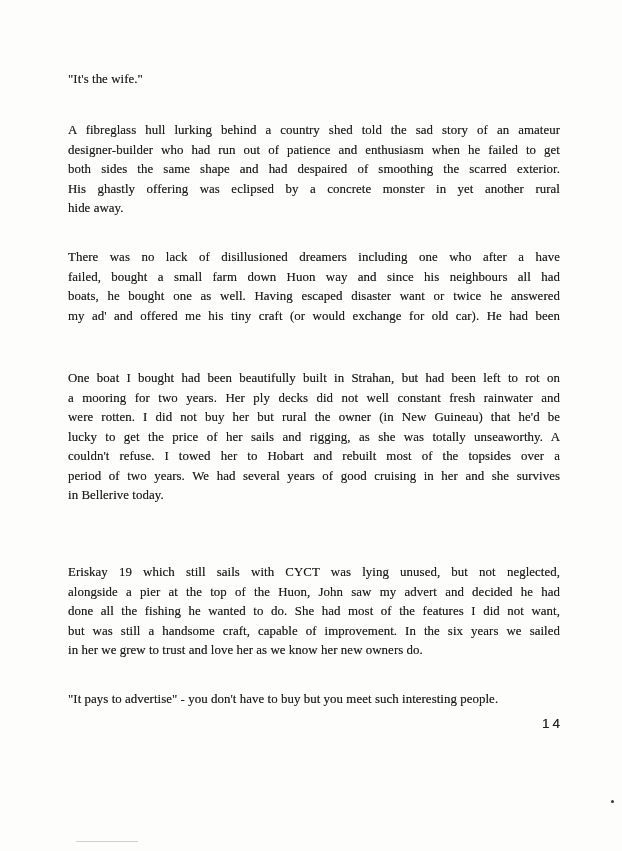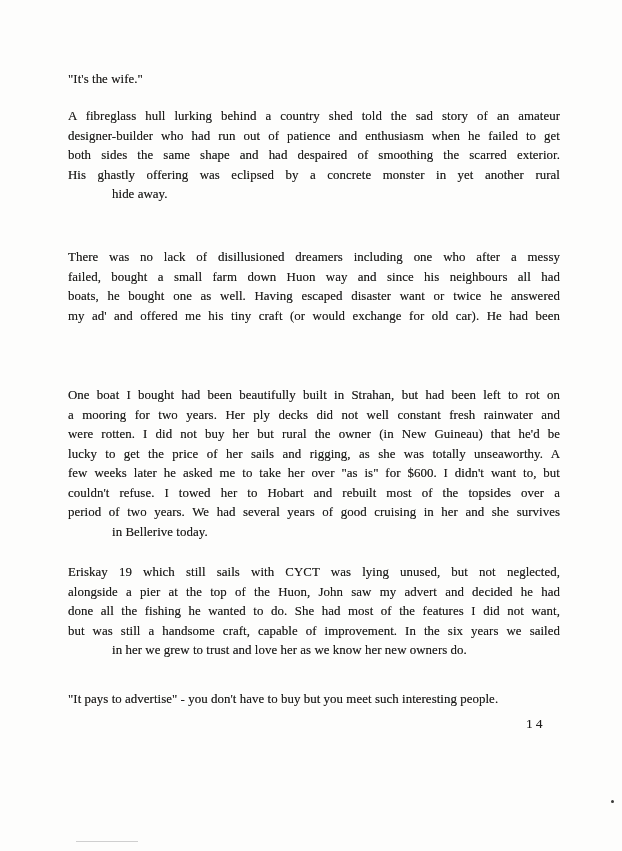--- a/index.html
+++ b/index.html
@@ -26,33 +26,32 @@
     text-shadow: 0 0 0.45px rgba(20,20,20,0.55);
   }
   .line {
     text-align: justify;
     text-align-last: justify;
     height: 19.5px;
     overflow: hidden;
   }
   .line.last {
     text-align-last: left;
-    margin-left: 44px;
   }
   .single-line {
     white-space: nowrap;
     width: auto;
   }
   .page-number {
     position: absolute;
-    left: 526px;
+    left: 542px;
     top: 716px;
     font-size: 13.5px;
     letter-spacing: 3px;
-    font-family: Liberation Serif, serif;
+    font-family: Liberation Sans, sans-serif;
     color: #1e1d1b;
     text-shadow: 0 0 0.4px rgba(20,20,20,0.5);
   }
   .artifact-dot {
     position: absolute;
     left: 611px;
     top: 800px;
     width: 3px;
     height: 3px;
     background: #3a3a38;
@@ -67,41 +66,40 @@
     background: rgba(90, 90, 88, 0.28);
   }
 </style>
 </head>
 <body>
 
 <div class="page">
 
   <div class="para single-line" style="top:70px">"It's the wife."</div>
 
-  <div class="para" style="top:107px">
+  <div class="para" style="top:121px">
       <div class="line">A fibreglass hull lurking behind a country shed told the sad story of an amateur</div>
       <div class="line">designer-builder who had run out of patience and enthusiasm when he failed to get</div>
       <div class="line">both sides the same shape and had despaired of smoothing the scarred exterior.</div>
       <div class="line">His ghastly offering was eclipsed by a concrete monster in yet another rural</div>
       <div class="line last">hide away.</div>
     </div>
 
   <div class="para" style="top:248px">
-      <div class="line">There was no lack of disillusioned dreamers including one who after a messy</div>
+      <div class="line">There was no lack of disillusioned dreamers including one who after a have</div>
       <div class="line">failed, bought a small farm down Huon way and since his neighbours all had</div>
       <div class="line">boats, he bought one as well. Having escaped disaster want or twice he answered</div>
       <div class="line">my ad' and offered me his tiny craft (or would exchange for old car). He had been</div>
     </div>
 
-  <div class="para" style="top:386px">
+  <div class="para" style="top:369px">
       <div class="line">One boat I bought had been beautifully built in Strahan, but had been left to rot on</div>
       <div class="line">a mooring for two years. Her ply decks did not well constant fresh rainwater and</div>
       <div class="line">were rotten. I did not buy her but rural the owner (in New Guineau) that he'd be</div>
       <div class="line">lucky to get the price of her sails and rigging, as she was totally unseaworthy. A</div>
-      <div class="line">few weeks later he asked me to take her over "as is" for $600. I didn't want to, but</div>
       <div class="line">couldn't refuse. I towed her to Hobart and rebuilt most of the topsides over a</div>
       <div class="line">period of two years. We had several years of good cruising in her and she survives</div>
       <div class="line last">in Bellerive today.</div>
     </div>
 
   <div class="para" style="top:563px">
       <div class="line">Eriskay 19 which still sails with CYCT was lying unused, but not neglected,</div>
       <div class="line">alongside a pier at the top of the Huon, John saw my advert and decided he had</div>
       <div class="line">done all the fishing he wanted to do. She had most of the features I did not want,</div>
       <div class="line">but was still a handsome craft, capable of improvement. In the six years we sailed</div>

